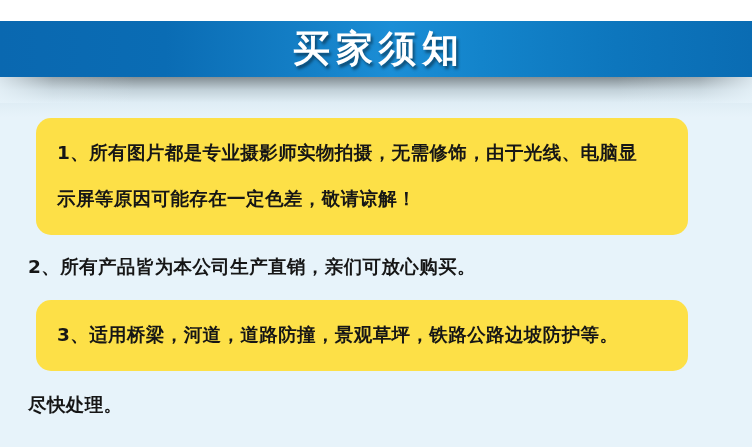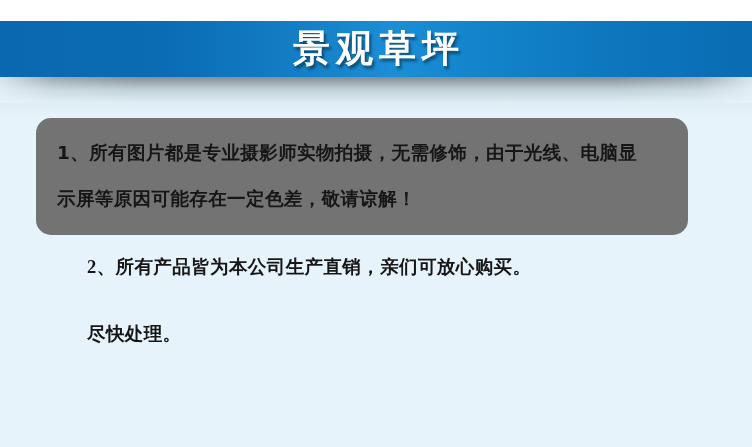--- a/index.html
+++ b/index.html
@@ -122,34 +122,33 @@
     font-weight: bold;
     color: #161616;
     letter-spacing: 0.4px;
     white-space: pre-line;
   }
 
   
   .notice-item.hl {
     margin-left: 36px;
     margin-right: 64px;
-    background: #737373;
+    background: #fde047;
     border-radius: 15px;
   }
 
   .notice-item.hl .notice-body {
     padding: 12px 0 13px 21px;
     line-height: 46px;
   }
 
   
   .notice-item.plain {
-    margin-left: 87px;
+    margin-left: 28px;
     margin-right: 64px;
-    font-family: Liberation Serif, serif;
   }
 
   .notice-item.plain .notice-body {
     padding: 0;
     line-height: 46px;
   }
 
   .spacer-sm { height: 9px; }
   .spacer-md { height: 10px; }
   .spacer-lg { height: 11px; }
@@ -157,41 +156,44 @@
   .indent-line { display: block; padding-left: 30px; }
 </style>
 </head>
 <body>
 
 <div id="page">
 
   <div class="top-strip"></div>
 
   <div class="banner">
-    <div class="banner-title">景观草坪</div>
+    <div class="banner-title">买家须知</div>
   </div>
 
   <div class="banner-shadow"></div>
   <div class="banner-shadow-edges"></div>
 
   <div class="notice-list">
 
     <div class="notice-item hl">
       <span class="notice-body">1、所有图片都是专业摄影师实物拍摄，无需修饰，由于光线、电脑显
 示屏等原因可能存在一定色差，敬请谅解！</span>
     </div>
 
     <div class="spacer-sm"></div>
 
     <div class="notice-item plain">
       <span class="notice-body">2、所有产品皆为本公司生产直销，亲们可放心购买。</span>
     </div>
 
     <div class="spacer-md"></div>
 
+    <div class="notice-item hl">
+      <span class="notice-body">3、适用桥梁，河道，道路防撞，景观草坪，铁路公路边坡防护等。</span>
+    </div>
 
     <div class="spacer-lg"></div>
 
     <div class="notice-item plain">
       <span class="notice-body indent-line">尽快处理。</span>
     </div>
 
   </div>
 
 </div>

